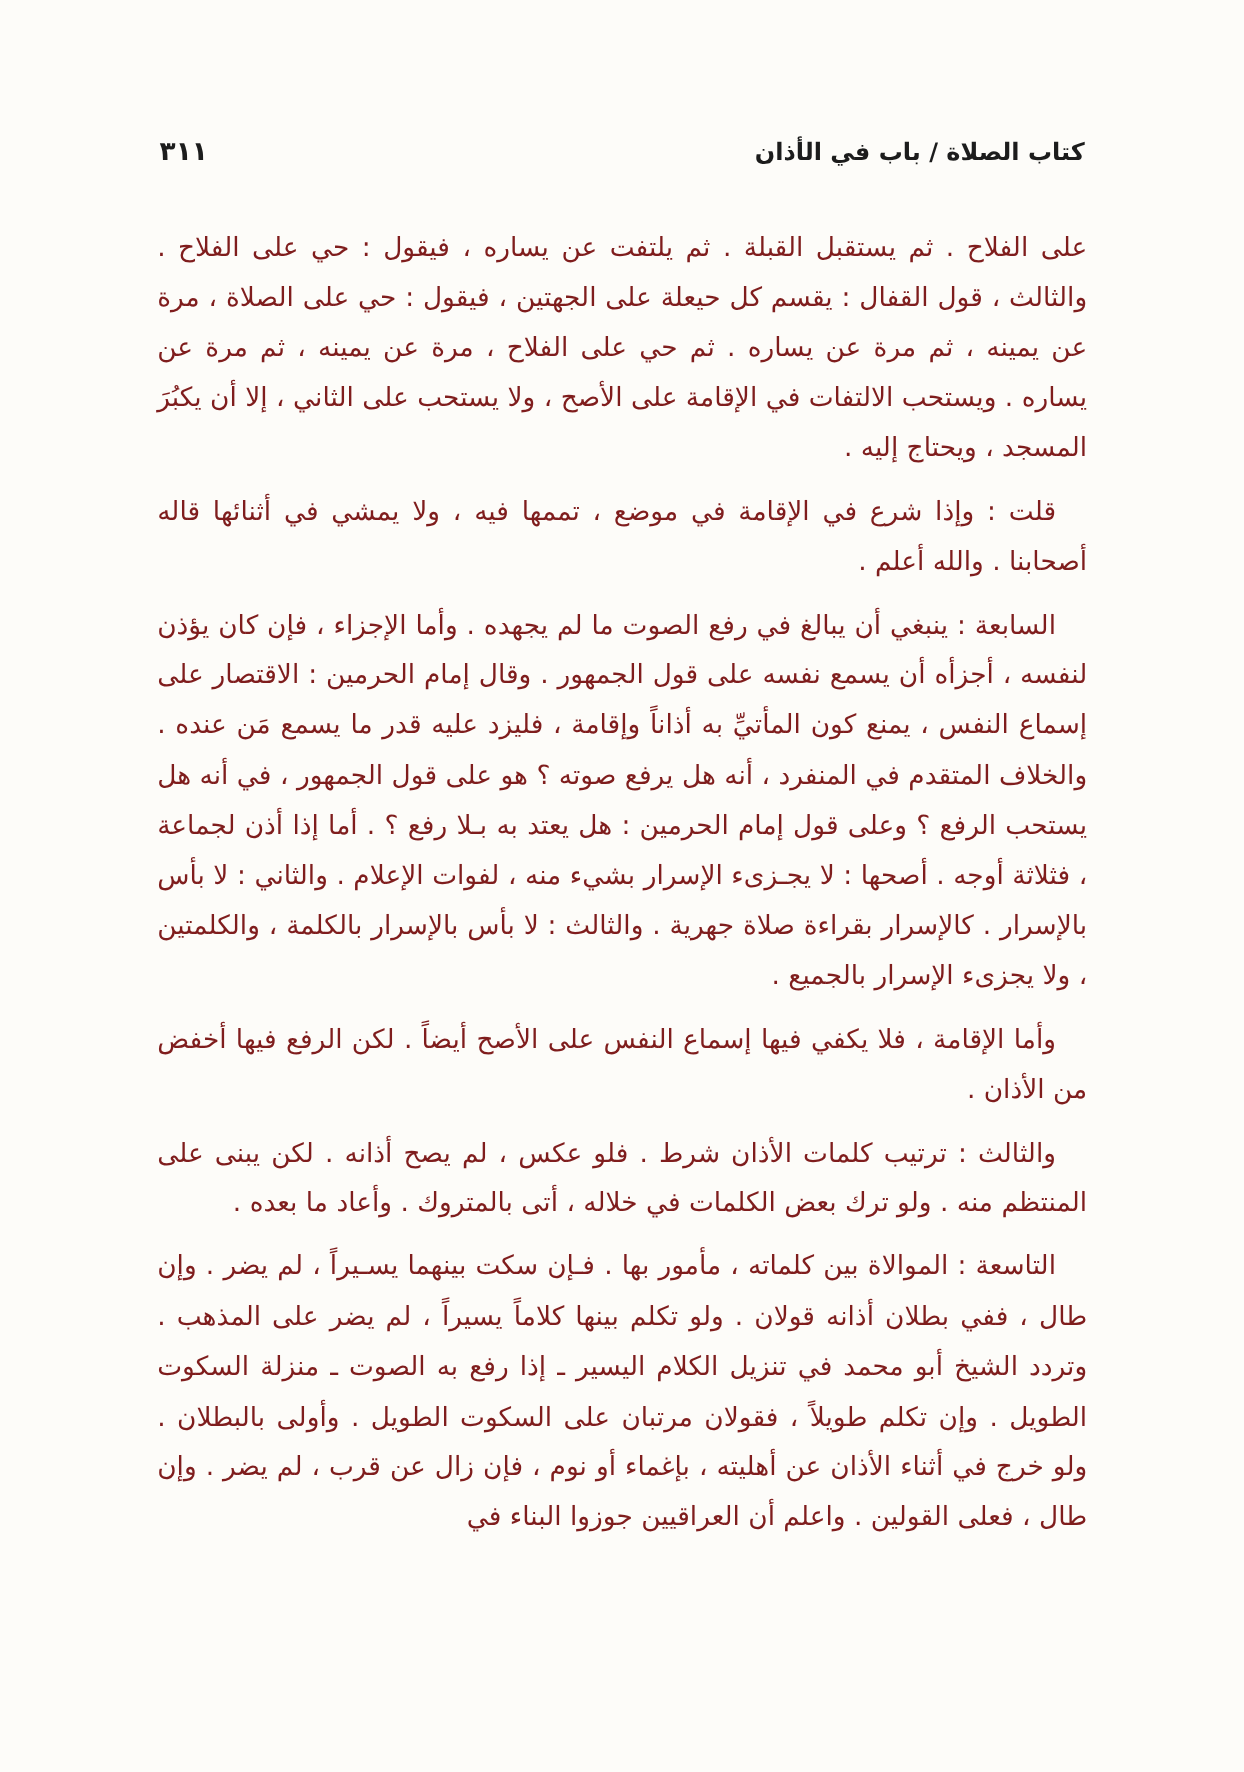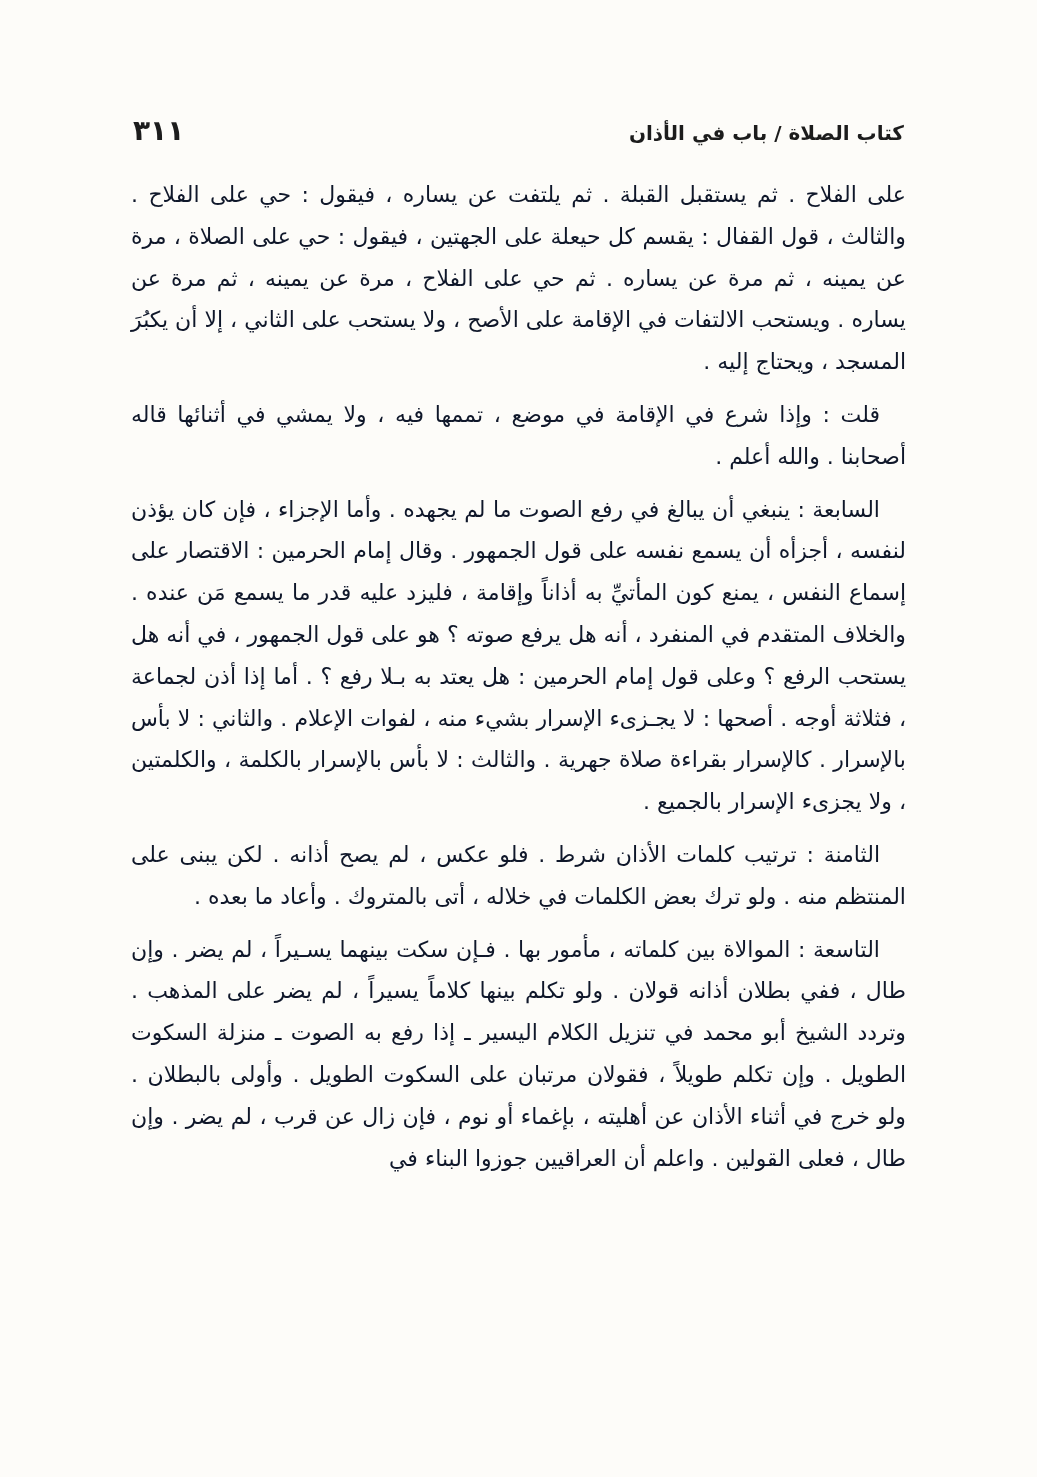--- a/index.html
+++ b/index.html
@@ -20,31 +20,31 @@
     left:133px;
     display:flex;
     justify-content:space-between;
     align-items:baseline;
     direction:rtl;
     font-size:20px;
     font-weight:bold;
     color:#1c1c1c;
   }
   .running-head{letter-spacing:0.2px;margin-left:28px;}
-  .page-number{font-size:28px;}
+  .page-number{font-size:22px;}
   .body-text{
     position:absolute;
-    top:174px;
+    top:186px;
     right:131px;
     left:131px;
     direction:rtl;
     text-align:justify;
     font-size:22px;
     line-height:1.9;
-    color:#0f172a;
+    color:#7f1d1d;
   }
   .body-text p{
     margin:0 0 11px 0;
   }
   .body-text p.indent{
     text-indent:26px;
   }
   .lead{
     font-weight:normal;
   }
@@ -60,20 +60,21 @@
   </div>
 
   <div class="body-text">
 
     <p><span class="lead"></span><span>على الفلاح . ثم يستقبل القبلة . ثم يلتفت عن يساره ، فيقول : حي على الفلاح . والثالث ، قول القفال : يقسم كل حيعلة على الجهتين ، فيقول : حي على الصلاة ، مرة عن يمينه ، ثم مرة عن يساره . ثم حي على الفلاح ، مرة عن يمينه ، ثم مرة عن يساره . ويستحب الالتفات في الإقامة على الأصح ، ولا يستحب على الثاني ، إلا أن يكبُرَ المسجد ، ويحتاج إليه .</span></p>
 
     <p class="indent"><span class="lead">قلت :</span><span> وإذا شرع في الإقامة في موضع ، تممها فيه ، ولا يمشي في أثنائها قاله أصحابنا . والله أعلم .</span></p>
 
     <p class="indent"><span class="lead">السابعة :</span><span> ينبغي أن يبالغ في رفع الصوت ما لم يجهده . وأما الإجزاء ، فإن كان يؤذن لنفسه ، أجزأه أن يسمع نفسه على قول الجمهور . وقال إمام الحرمين : الاقتصار على إسماع النفس ، يمنع كون المأتيِّ به أذاناً وإقامة ، فليزد عليه قدر ما يسمع مَن عنده . والخلاف المتقدم في المنفرد ، أنه هل يرفع صوته ؟ هو على قول الجمهور ، في أنه هل يستحب الرفع ؟ وعلى قول إمام الحرمين : هل يعتد به بـلا رفع ؟ . أما إذا أذن لجماعة ، فثلاثة أوجه . أصحها : لا يجـزىء الإسرار بشيء منه ، لفوات الإعلام . والثاني : لا بأس بالإسرار . كالإسرار بقراءة صلاة جهرية . والثالث : لا بأس بالإسرار بالكلمة ، والكلمتين ، ولا يجزىء الإسرار بالجميع .</span></p>
 
+    <p class="indent"><span class="lead"></span><span>وأما الإقامة ، فلا يكفي فيها إسماع النفس على الأصح أيضاً . لكن الرفع فيها أخفض من الأذان .</span></p>
 
-    <p class="indent"><span class="lead">الثامنة :</span><span> ترتيب كلمات الأذان شرط . فلو عكس ، لم يصح أذانه . لكن يبنى على المنتظم منه . ولو ترك بعض الكلمات في خلاله ، أتى بالمتروك . وأعاد ما بعده .</span></p>
+    <p class="indent"><span class="lead">والثالث :</span><span> ترتيب كلمات الأذان شرط . فلو عكس ، لم يصح أذانه . لكن يبنى على المنتظم منه . ولو ترك بعض الكلمات في خلاله ، أتى بالمتروك . وأعاد ما بعده .</span></p>
 
     <p class="indent"><span class="lead">التاسعة :</span><span> الموالاة بين كلماته ، مأمور بها . فـإن سكت بينهما يسـيراً ، لم يضر . وإن طال ، ففي بطلان أذانه قولان . ولو تكلم بينها كلاماً يسيراً ، لم يضر على المذهب . وتردد الشيخ أبو محمد في تنزيل الكلام اليسير ـ إذا رفع به الصوت ـ منزلة السكوت الطويل . وإن تكلم طويلاً ، فقولان مرتبان على السكوت الطويل . وأولى بالبطلان . ولو خرج في أثناء الأذان عن أهليته ، بإغماء أو نوم ، فإن زال عن قرب ، لم يضر . وإن طال ، فعلى القولين . واعلم أن العراقيين جوزوا البناء في</span></p>
 
   </div>
 
 </div>
 
 </body></html>

